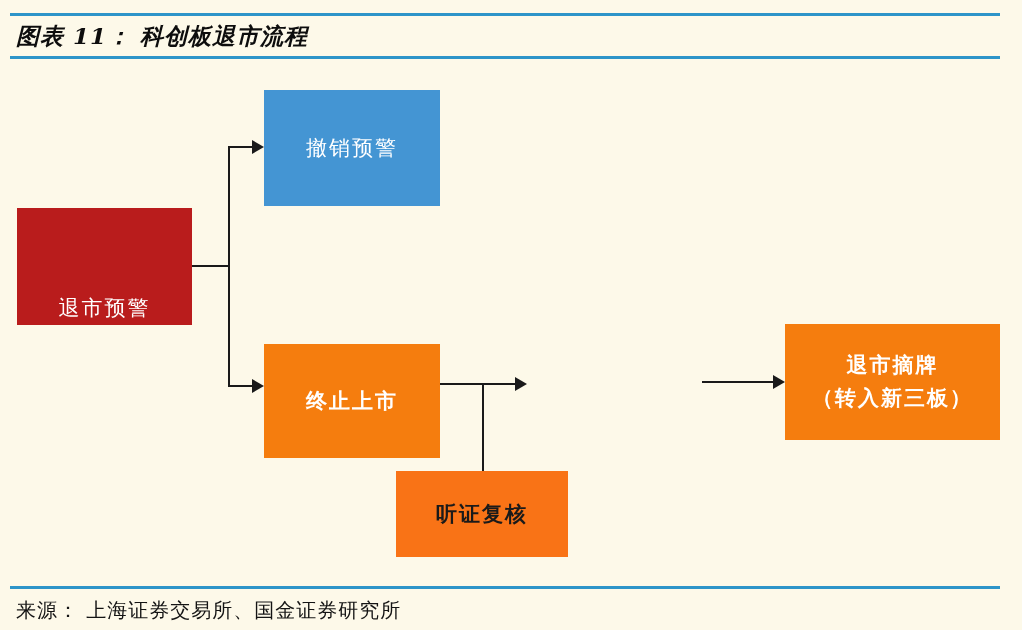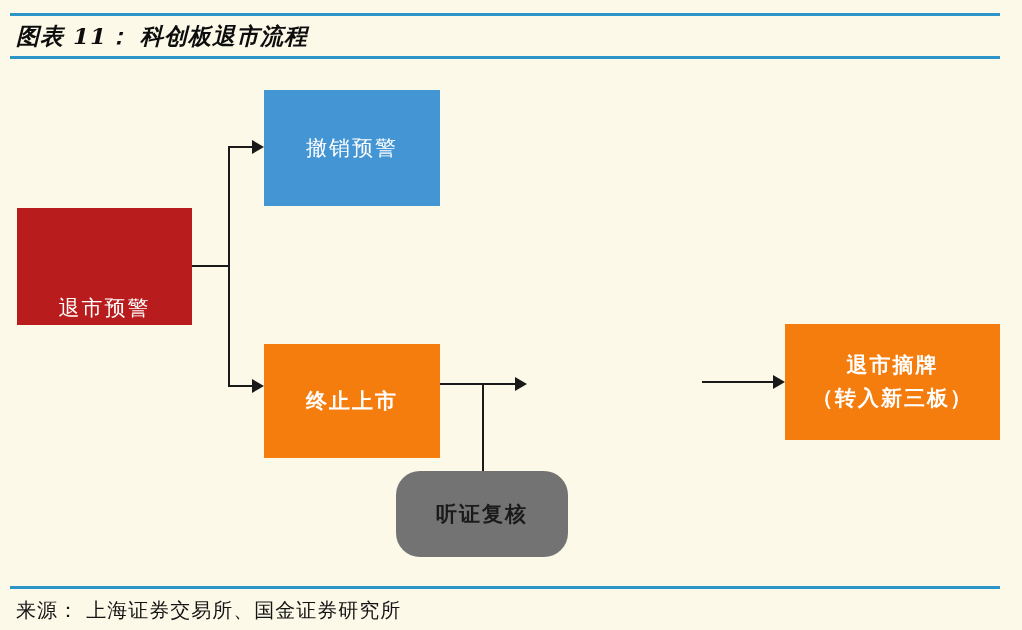--- a/index.html
+++ b/index.html
@@ -54,21 +54,21 @@
     justify-content: center;
     text-align: center;
     font-size: 21px;
     line-height: 1.55;
     white-space: pre-line;
     letter-spacing: 2px;
   }
   .node-gray   { background: #b91c1c; color: #FFFFFF; align-items: flex-end; }
   .node-blue   { background: #4495D3; color: #FFFFFF; }
   .node-orange { background: #F57D0E; color: #FFFFFF; font-weight: bold; }
-  .node-pink   { background: #737373; color: #1A1A1A; font-weight: bold; border-radius: 24px; }
+  .node-pink   { background: #f97316; color: #1A1A1A; font-weight: bold; }
 
   .n-delist-warning { left: 17px;  top: 208px; width: 175px; height: 117px; }
   .n-revoke         { left: 264px; top: 90px;  width: 176px; height: 116px; }
   .n-terminate      { left: 264px; top: 344px; width: 176px; height: 114px; }
   .n-consolidation  { left: 527px; top: 325px; width: 175px; height: 113px; }
   .n-delist         { left: 785px; top: 324px; width: 215px; height: 116px; }
   .n-hearing        { left: 396px; top: 471px; width: 172px; height: 86px;  }
 
   
   .line {

